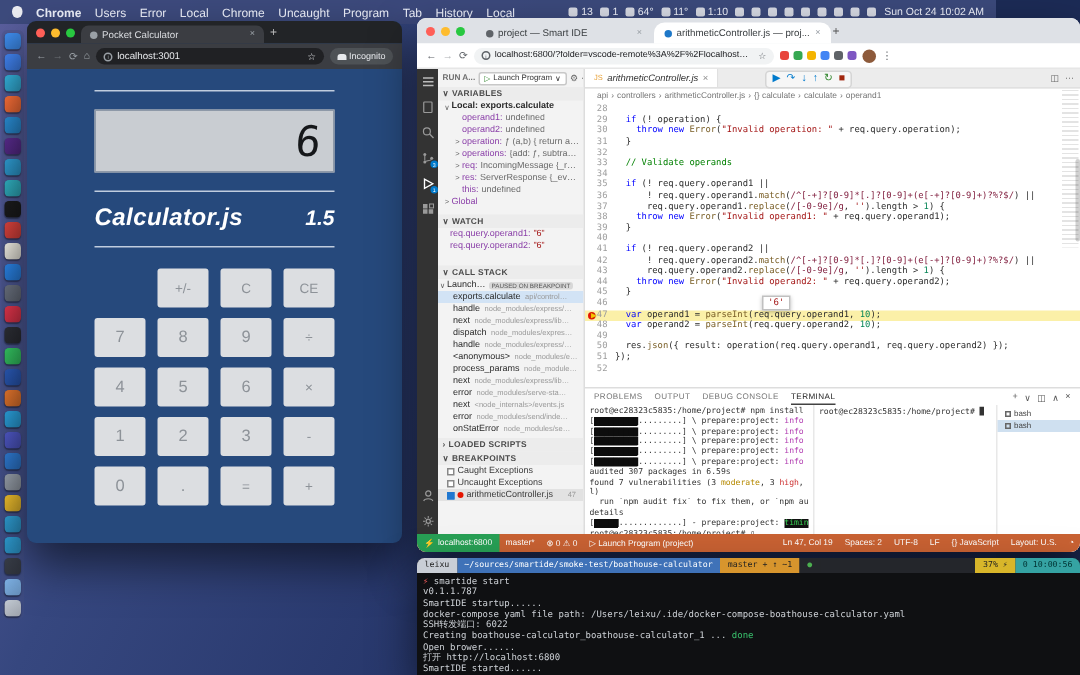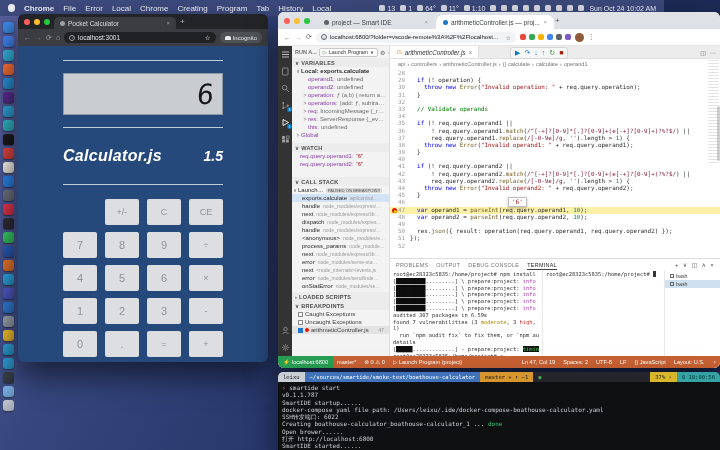--- a/index.html
+++ b/index.html
@@ -29,21 +29,21 @@
 .plus{color:#bbb;font-size:8px;align-self:center}
 .c-toolbar{height:17px;background:#3b3d42;display:flex;align-items:center;gap:4px;padding:0 6px;color:#9aa0a6;font-size:7px}
 .c-url{flex:1;height:11px;background:#202124;border-radius:6px;display:flex;align-items:center;gap:3px;padding:0 5px;color:#e8eaed;font-size:6.5px}
 .info-i{width:6px;height:6px;border:.7px solid #9aa0a6;border-radius:50%;font-size:4px;display:flex;align-items:center;justify-content:center;color:#9aa0a6;flex:none}
 .incog{display:flex;align-items:center;gap:2px;background:#4e5256;border-radius:7px;height:11px;padding:0 5px;font-size:6px;color:#e8eaed}
 .incog .hat{width:6px;height:4px;background:#e8eaed;border-radius:2px 2px 0 0}
 .c-body{height:316px;padding:14px 45px 0}
 .hr{border-top:1px solid rgba(220,228,240,.85)}
 .lcd{margin-top:12px;height:42px;background:#c9cdd2;border:1px solid #8e99a8;display:flex;align-items:center;justify-content:flex-end;padding-right:8px}
 .lcd span{font:28px "DejaVu Sans Mono",monospace;color:#15171a;transform:skewX(-5deg)}
-.t-row{display:flex;justify-content:space-between;align-items:baseline;margin:19px 0}
+.t-row{display:flex;justify-content:space-between;align-items:baseline;margin:9px 0}
 .t-name{font-style:italic;font-weight:700;font-size:16px;color:#fff;letter-spacing:.3px}
 .t-ver{font-style:italic;font-weight:700;font-size:14px;color:#fff}
 .pad{margin-top:14px;display:grid;grid-template-columns:repeat(4,1fr);gap:7px 8px}
 .key{height:26px;background:#dcdee1;border-radius:2px;display:flex;align-items:center;justify-content:center;color:#8d9298;font-size:9px}
 .key.num{font-size:11px}.key.empty{visibility:hidden}
 
 #ide-win{left:278px;top:12px;width:442px;height:356px;background:#fff}
 .i-tabs{height:17px;background:#dee1e6;display:flex;align-items:flex-end;padding:0 6px;gap:1px}
 .i-tabs .lights{display:flex;gap:4px;align-items:center;height:17px;margin-right:6px}
 .i-tab{height:14px;display:flex;align-items:center;gap:3px;padding:0 7px;font-size:6.5px;color:#3c4043;border-radius:7px 7px 0 0;width:118px}
@@ -125,25 +125,25 @@
 </style>
 </head>
 <body>
 
 <div id="desktop">
 
   <div id="menubar">
     <span class="apple"></span>
     <span id="mb-items" style="display:flex;gap:9px">
         <span class="mb-item bold">Chrome</span>
-        <span class="mb-item">File</span>
+        <span class="mb-item">Users</span>
         <span class="mb-item">Error</span>
         <span class="mb-item">Local</span>
         <span class="mb-item">Chrome</span>
-        <span class="mb-item">Creating</span>
+        <span class="mb-item">Uncaught</span>
         <span class="mb-item">Program</span>
         <span class="mb-item">Tab</span>
         <span class="mb-item">History</span>
         <span class="mb-item">Local</span>
       </span>
     <span id="mb-right">
       <span id="mb-status" style="display:flex;gap:5px;align-items:center">
           <span class="s-wrap">
             <span class="s-ic"></span>
             <span>13</span>

